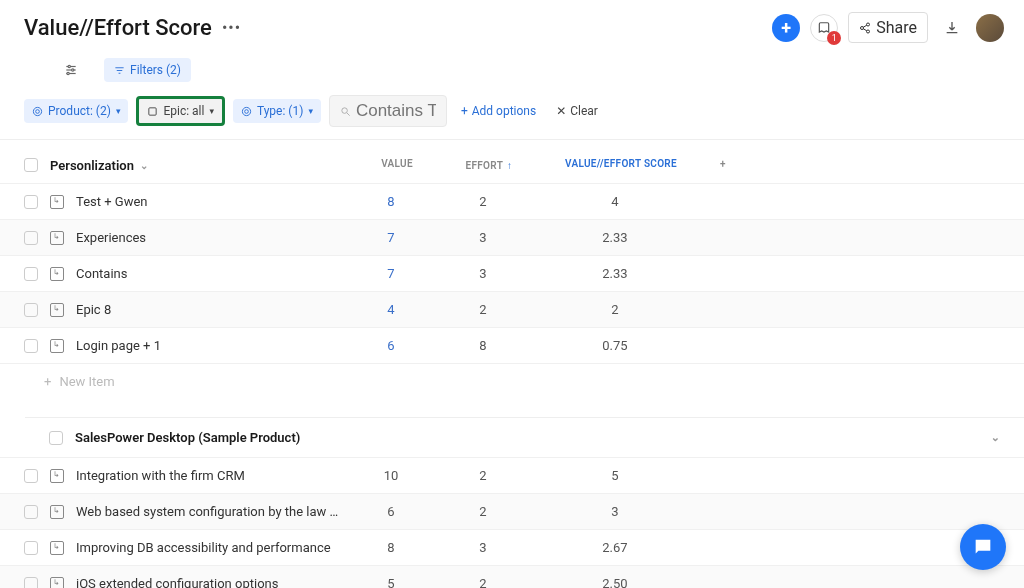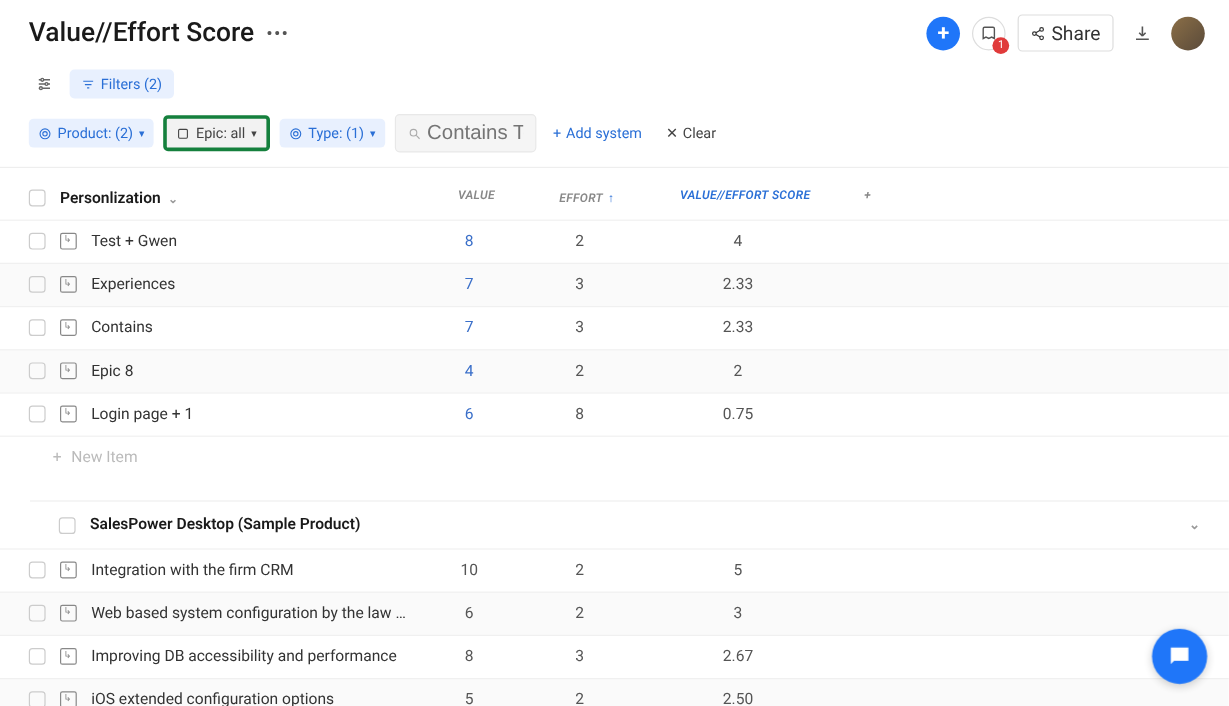--- a/index.html
+++ b/index.html
@@ -95,22 +95,23 @@
     .avatar {
       width: 28px;
       height: 28px;
       border-radius: 50%;
       background: linear-gradient(135deg, #8b6f47, #5a4a3a);
       cursor: pointer;
     }
     .toolbar-row {
       display: flex;
       align-items: center;
-      gap: 8px;
+      gap: 20px;
       padding: 6px 24px;
+      margin-left: 34px;
     }
     .toolbar-icon {
       width: 26px;
       height: 26px;
       display: flex;
       align-items: center;
       justify-content: center;
       cursor: pointer;
       color: #666;
     }
@@ -185,21 +186,20 @@
       font-weight: 600;
       color: #1a1a1a;
       margin-top: 8px;
     }
     .col-label {
       font-size: 10px;
       color: #888;
       text-transform: uppercase;
       letter-spacing: 0.3px;
       text-align: center;
-      font-style: italic;
     }
     .col-label.active {
       color: #2a6fd6;
     }
     .col-value { width: 70px; }
     .col-effort { width: 90px; display: flex; justify-content: center; align-items: center; gap: 4px;}
     .col-score { width: 150px; text-align: center;}
     .col-add { width: 30px; }
     .col-spacer { flex: 1; }
     .group-title-wrap {
@@ -218,21 +218,21 @@
       width: 14px;
       height: 14px;
       border: 1.5px solid #ccc;
       border-radius: 3px;
       cursor: pointer;
       flex-shrink: 0;
     }
 
     .row {
       display: flex;
-      align-items: flex-start;
+      align-items: flex-end;
       padding: 10px 24px;
       gap: 12px;
       font-size: 13px;
       color: #333;
       border-top: 1px solid #f0f0f0;
     }
     .row:nth-child(even of .row) {
       background: #fafafa;
     }
     .row.alt { background: #f7f8f9; }
@@ -393,21 +393,21 @@
   </div>
   <div class="filter-pill search-pill">
     <svg width="11" height="11" viewBox="0 0 24 24" fill="none" stroke="#aaa" stroke-width="2">
         <circle cx="10" cy="10" r="6"></circle>
         <line x1="15" y1="15" x2="21" y2="21"></line>
       </svg>
     <input type="text" placeholder="Contains Text" style="">
   </div>
   <div class="add-filter">
     <span>+</span>
-    <span>Add system</span>
+    <span>Add options</span>
   </div>
   <div class="clear-btn">
     <span>✕</span>
     <span>Clear</span>
   </div>
 </div>
 
 <div class="divider"></div>
 
 <div class="group-header">

